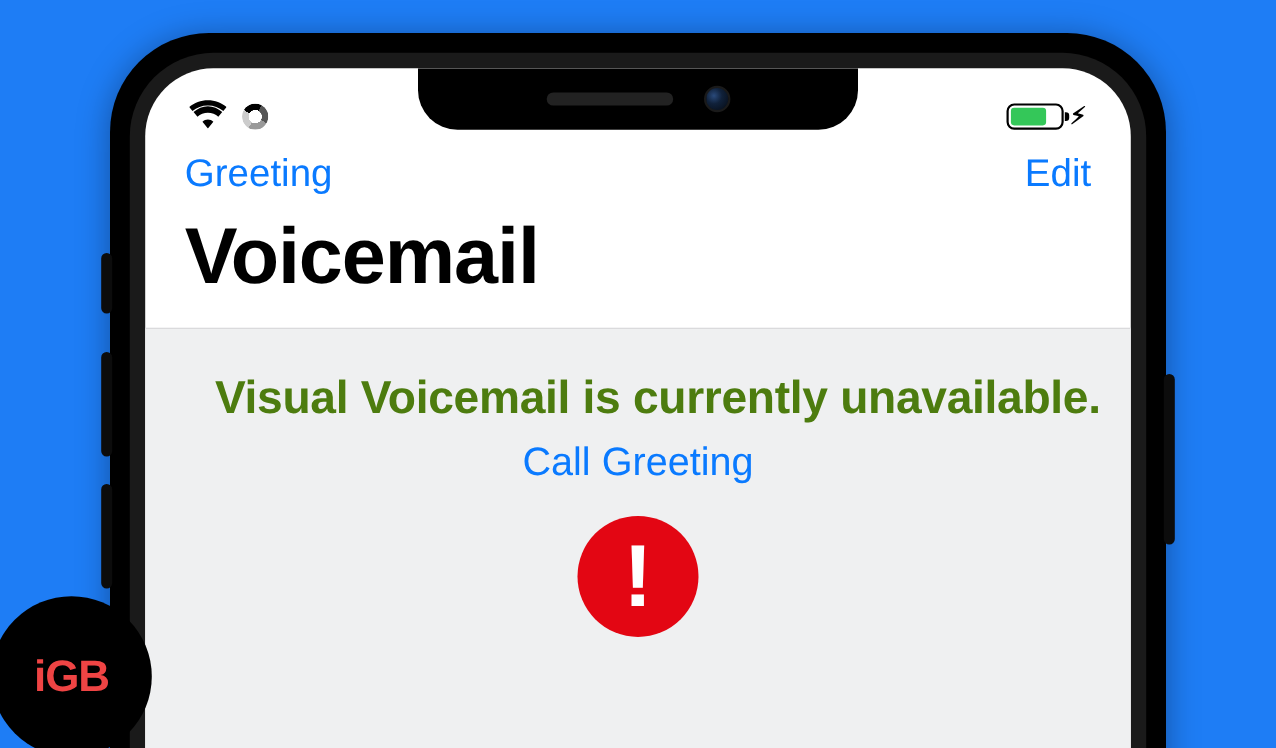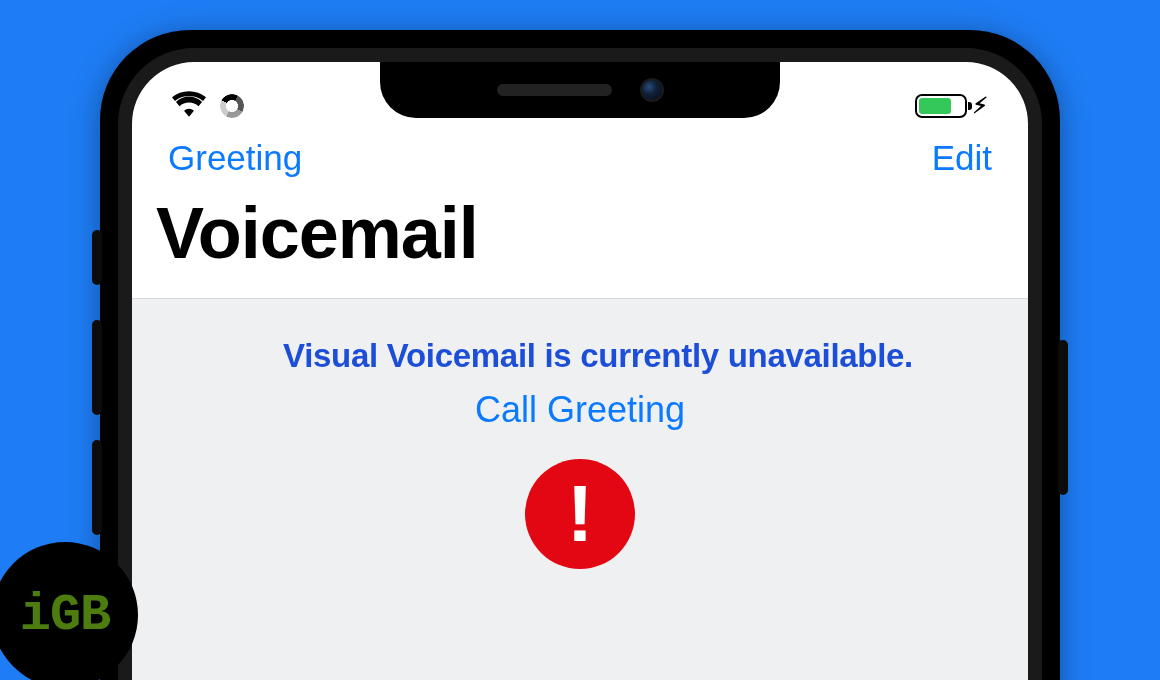--- a/index.html
+++ b/index.html
@@ -137,33 +137,33 @@
       color: #0a7aff;
       font-size: 35px;
       font-weight: 400;
       cursor: pointer;
     }
     .page-title {
       font-size: 72px;
       font-weight: 800;
       color: #000;
       letter-spacing: -1px;
-      padding: 14px 24px 24px;
+      padding: 14px 36px 24px;
     }
     .content-area {
       background: #eff0f1;
       border-top: 1px solid #d8d8da;
       min-height: 800px;
       text-align: center;
       padding-top: 38px;
     }
     .error-msg {
-      font-size: 33px;
+      font-size: 42px;
       font-weight: 600;
-      color: #1d4ed8;
+      color: #4d7c0f;
       letter-spacing: -0.3px;
       margin-left: 36px;
     }
     .call-link {
       display: inline-block;
       margin-top: 14px;
       font-size: 36px;
       font-weight: 500;
       color: #0a7aff;
       cursor: pointer;
@@ -191,25 +191,24 @@
       width: 146px;
       height: 146px;
       border-radius: 50%;
       background: #000;
       display: flex;
       align-items: center;
       justify-content: center;
       transform: translate(-8px, 8px);
     }
     .logo-text {
-      color: #4d7c0f;
-      font-size: 52px;
+      color: #ef4444;
+      font-size: 40px;
       font-weight: 700;
       letter-spacing: -1px;
-      font-family: Liberation Mono, monospace;
     }
   </style>
 </head>
 <body>
 
 <div class="phone">
   <div class="side-btn left1"></div>
   <div class="side-btn left2"></div>
   <div class="side-btn left3"></div>
   <div class="side-btn right1"></div>

